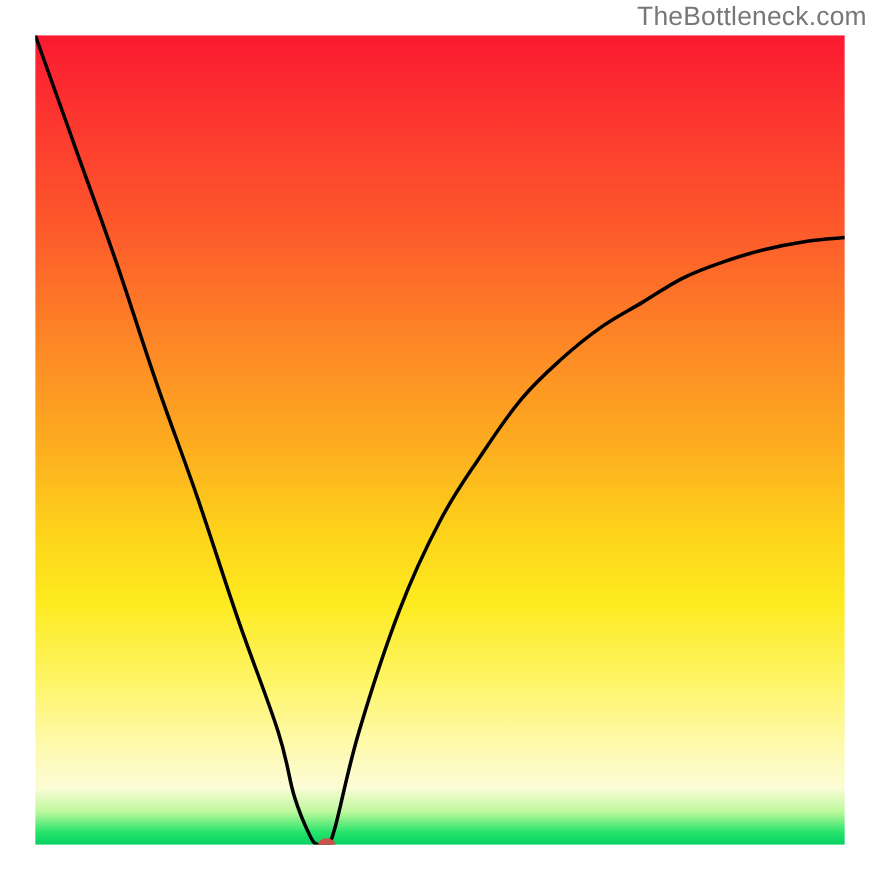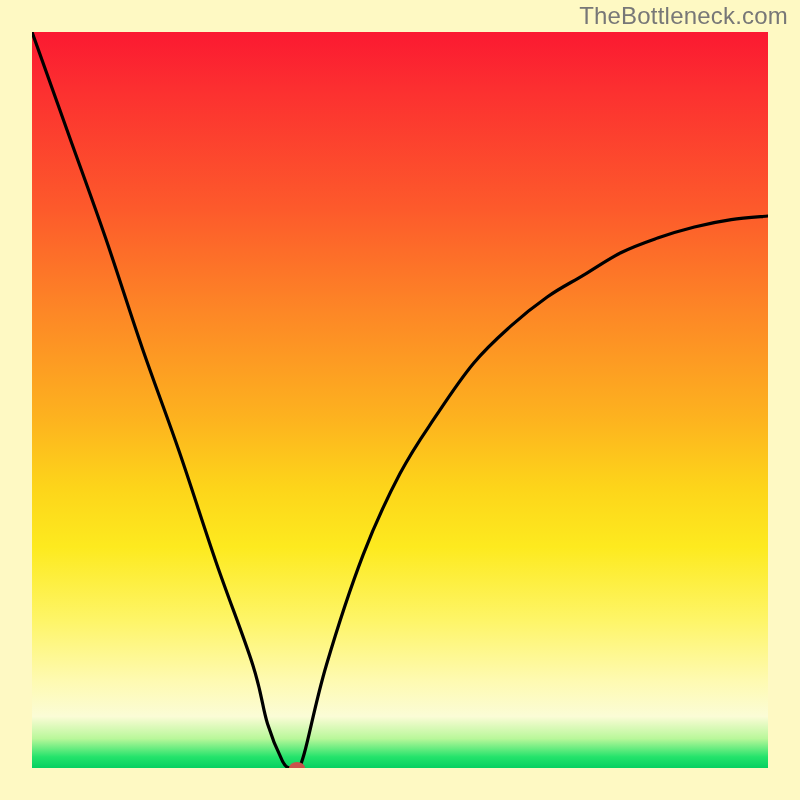--- a/index.html
+++ b/index.html
@@ -8,21 +8,21 @@
     width: 800px;
     height: 800px;
     overflow: hidden;
     background: #000;
     font-family: Arial, Helvetica, sans-serif;
   }
   .wrap {
     position: relative;
     width: 800px;
     height: 800px;
-    background: #fef9c3;
+    background: #ffffff;
   }
   .watermark {
     position: absolute;
     top: 2px;
     right: 12px;
     color: #777;
     font-size: 24px;
     font-weight: 400;
     letter-spacing: 0.2px;
     z-index: 20;

